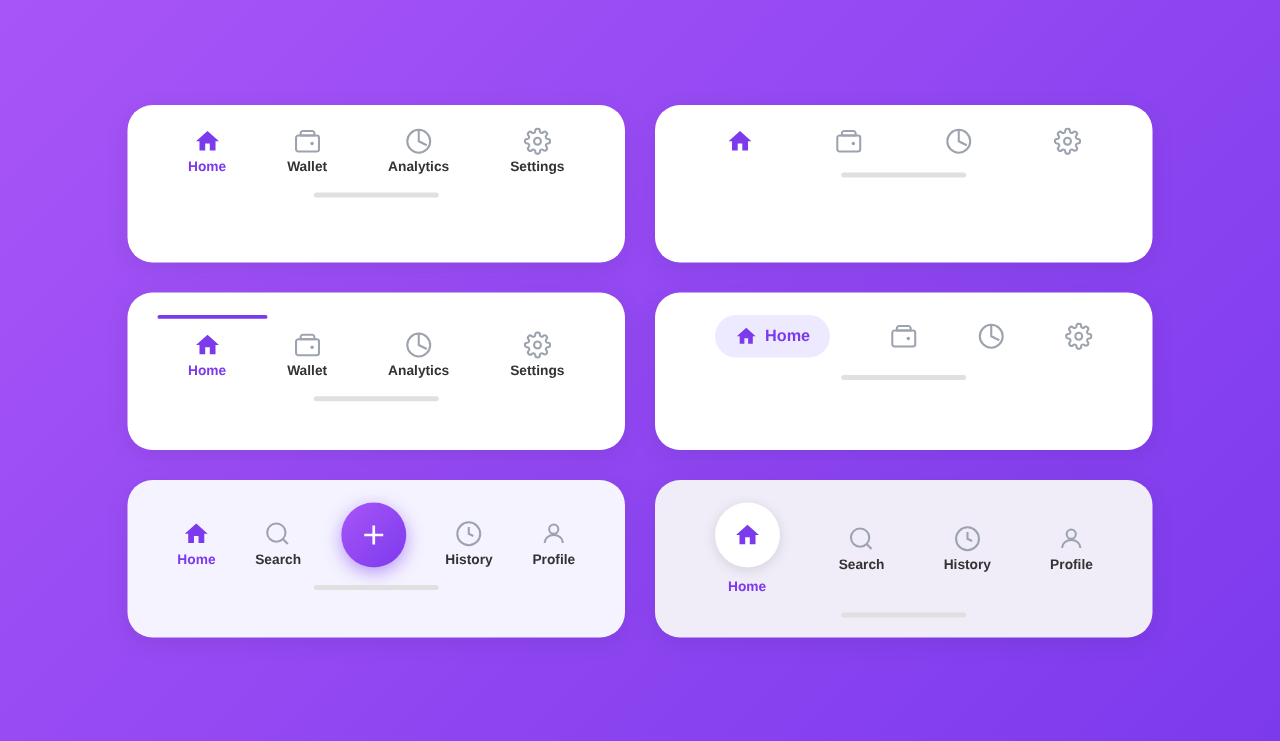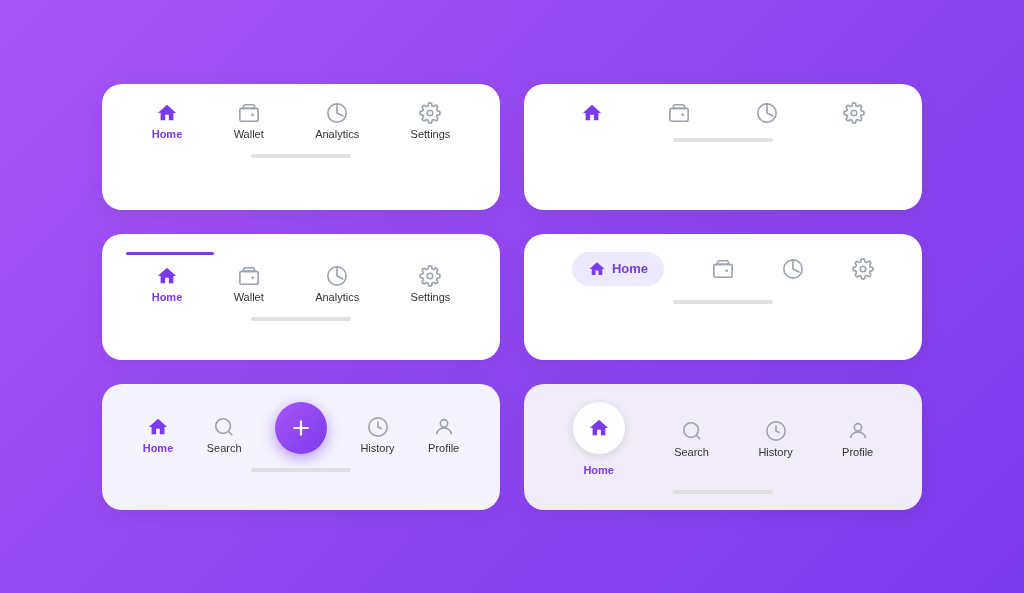--- a/index.html
+++ b/index.html
@@ -51,21 +51,21 @@
       display: flex;
       flex-direction: column;
       align-items: center;
       gap: 4px;
       cursor: pointer;
     }
 
     .nav-item .nav-label {
       font-size: 11px;
       color: #333;
-      font-weight: 400;
+      font-weight: 700;
     }
 
     .nav-item .nav-label.active {
       color: #7c3aed;
       font-weight: 600;
     }
 
     .nav-icon {
       width: 22px;
       height: 22px;

